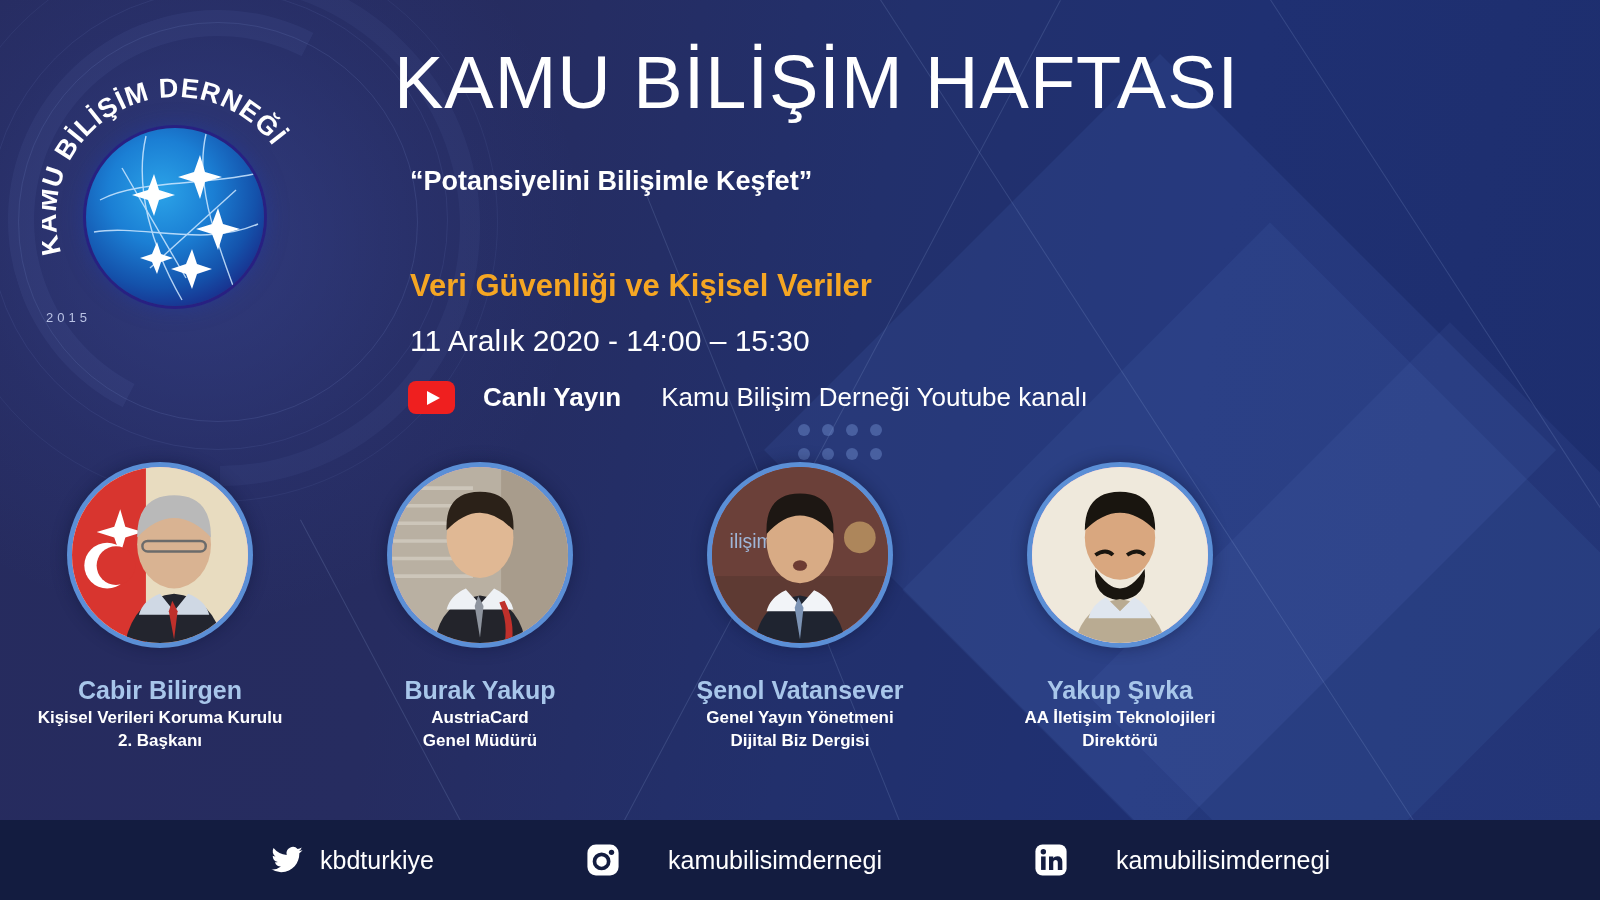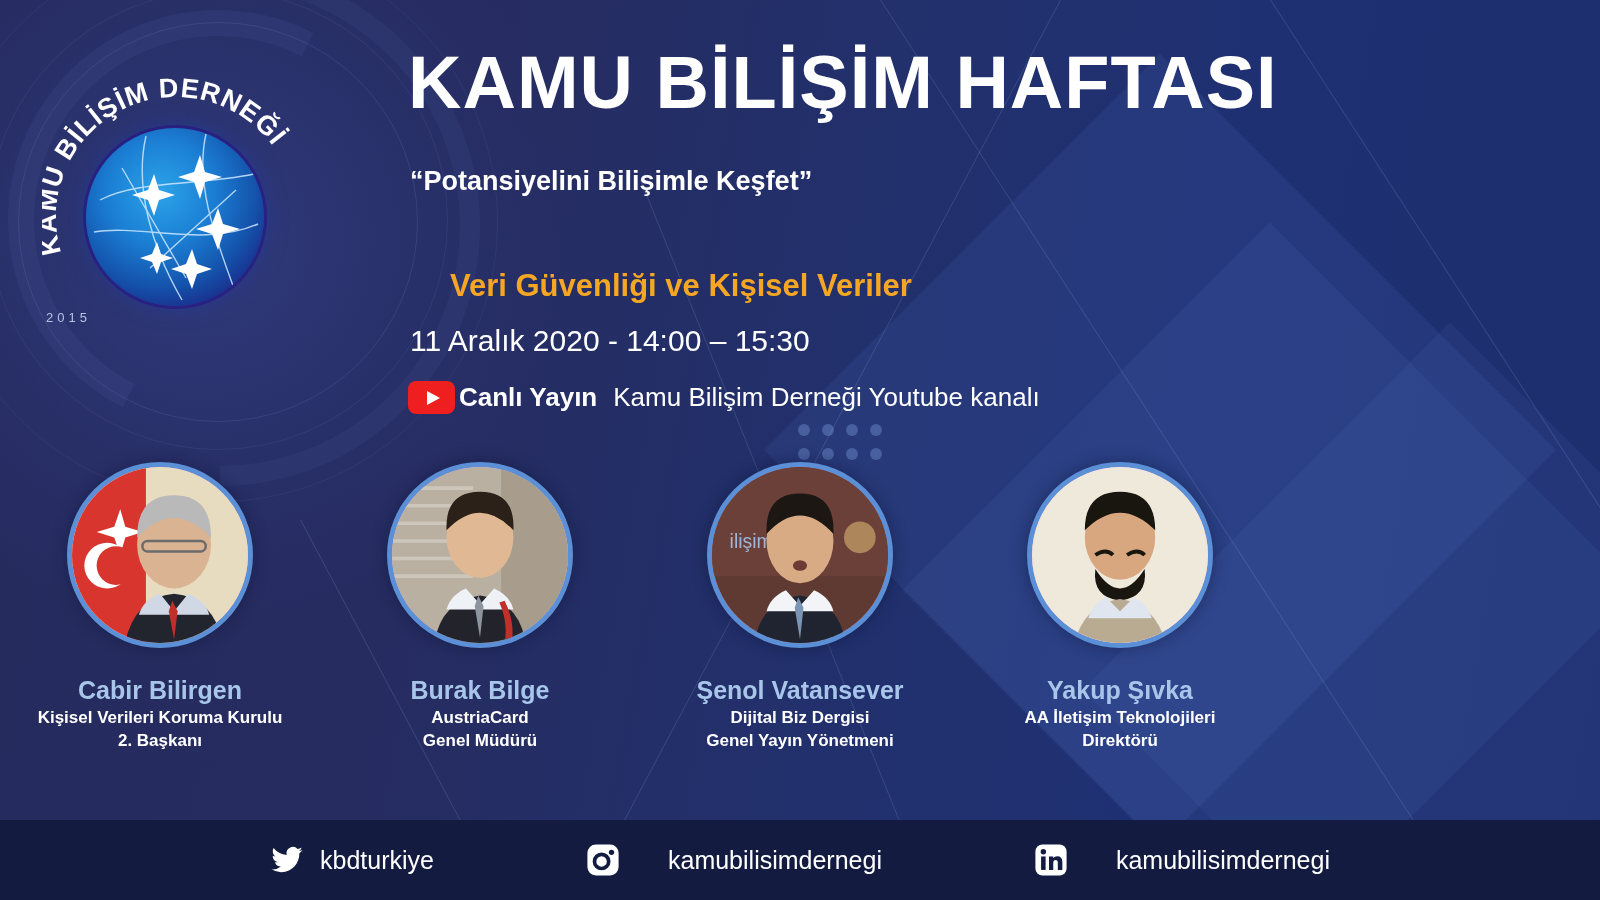--- a/index.html
+++ b/index.html
@@ -114,43 +114,42 @@
     position:absolute; left:0; top:0; width:268px; height:268px;
   }
   .logo-year {
     position:absolute; left:4px; top:232px; width:268px;
     text-align:left; color:#b9c2e4; font-size:13px; letter-spacing:4px;
     font-family:"Liberation Sans", sans-serif;
   }
 
   
   .title {
-    position:absolute; left:408px; top:46px;
-    font-size:74px; font-weight:bold; color:#fff;
+    position:absolute; left:394px; top:46px;
+    font-size:74px; font-weight:normal; color:#fff;
     letter-spacing:1px; line-height:1;
     white-space:nowrap;
   }
   .subtitle {
     position:absolute; left:410px; top:166px;
     font-size:27px; font-weight:bold; color:#fff;
     white-space:nowrap;
   }
   .topic {
     position:absolute; left:410px; top:268px;
     font-size:31px; font-weight:bold; color:#f5a623;
     white-space:nowrap;
-    margin-left:40px;
   }
   .datetime {
     position:absolute; left:410px; top:324px;
     font-size:30px; color:#fff; white-space:nowrap;
   }
   .live-row {
     position:absolute; left:408px; top:381px;
-    display:flex; align-items:center; gap:4px;
+    display:flex; align-items:center; gap:28px;
     white-space:nowrap;
   }
   .yt-icon {
     width:47px; height:33px; border-radius:8px;
     background:#ef1f1f; position:relative; flex:none;
   }
   .yt-icon::after {
     content:""; position:absolute; left:19px; top:10px;
     border-left:13px solid #fff;
     border-top:7px solid transparent;
@@ -319,21 +318,21 @@
             <rect x="62" y="0" width="38" height="100" fill="#a89c8c"></rect>
             <ellipse cx="50" cy="40" rx="19" ry="23" fill="#e0b894"></ellipse>
             <path d="M31,36 q19,-20 38,0 q1,-22 -19,-22 q-20,0 -19,22z" fill="#2b2118"></path>
             <path d="M24,100 q4,-24 26,-27 q22,3 26,27z" fill="#23242b"></path>
             <path d="M42,69 l8,9 8,-9 q9,4 11,12 l-38,0 q2,-8 11,-12z" fill="#eef1f5"></path>
             <path d="M49,73 l3,6 -2,18 -3,-18z" fill="#8e949e"></path>
             <path d="M64,76 q6,12 4,24 l-4,0 q2,-12 -3,-23z" fill="#c0302b"></path>
           </svg>
         </div>
       </div>
-      <div class="sp-name">Burak Bilge</div>
+      <div class="sp-name">Burak Yakup</div>
       <div class="sp-role">
         <div>AustriaCard</div>
         <div>Genel Müdürü</div>
       </div>
     </div>
 
     <div class="speaker">
       <div class="photo-wrap">
         <div class="photo">
           <svg viewBox="0 0 100 100" preserveAspectRatio="xMidYMid slice">
@@ -345,22 +344,22 @@
             <path d="M31,38 q19,-21 38,0 q1,-23 -19,-23 q-20,0 -19,23z" fill="#1d1713"></path>
             <ellipse cx="50" cy="56" rx="4" ry="3" fill="#6d3b33"></ellipse>
             <path d="M24,100 q4,-24 26,-27 q22,3 26,27z" fill="#1f2430"></path>
             <path d="M42,70 l8,9 8,-9 q9,4 11,12 l-38,0 q2,-8 11,-12z" fill="#f2f4f8"></path>
             <path d="M49,74 l3,6 -2,18 -3,-18z" fill="#7c93b4"></path>
           </svg>
         </div>
       </div>
       <div class="sp-name">Şenol Vatansever</div>
       <div class="sp-role">
+        <div>Genel Yayın Yönetmeni</div>
         <div>Dijital Biz Dergisi</div>
-        <div>Genel Yayın Yönetmeni</div>
       </div>
     </div>
 
 
     <div class="speaker">
       <div class="photo-wrap">
         <div class="photo">
           <svg viewBox="0 0 100 100" preserveAspectRatio="xMidYMid slice">
             <rect width="100" height="100" fill="#efe9dc"></rect>
             <ellipse cx="50" cy="40" rx="20" ry="24" fill="#d9a77f"></ellipse>

